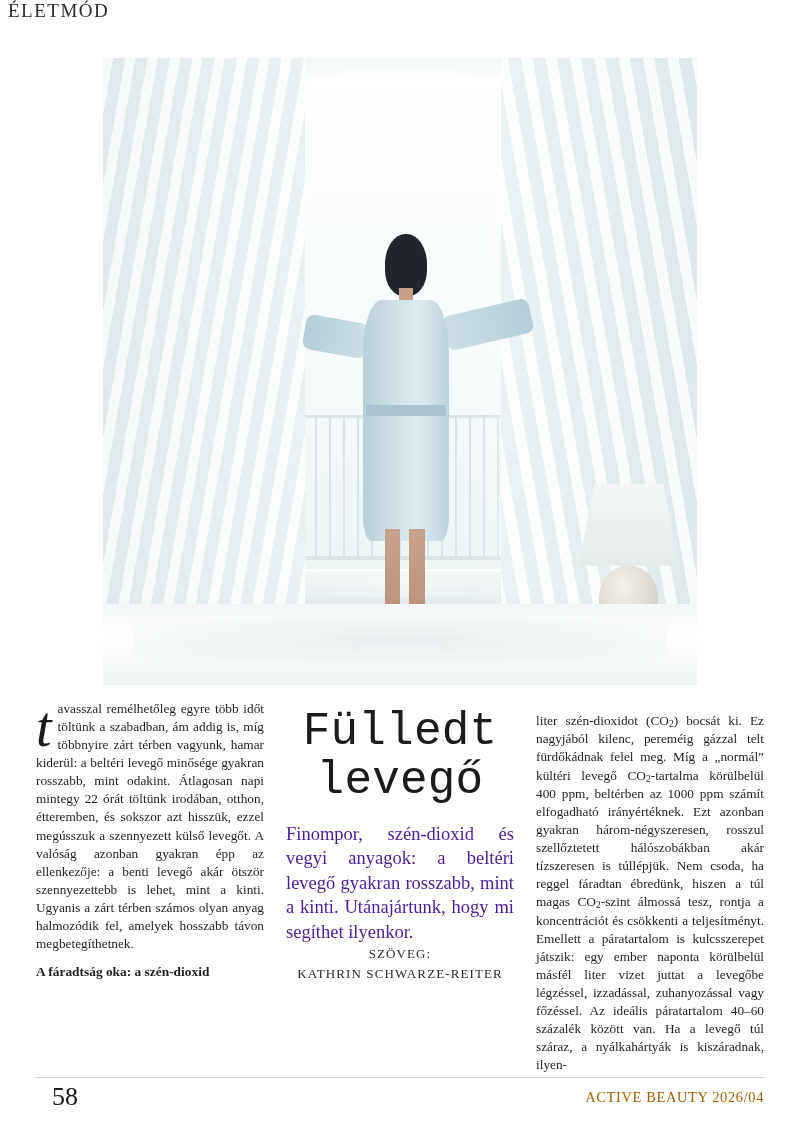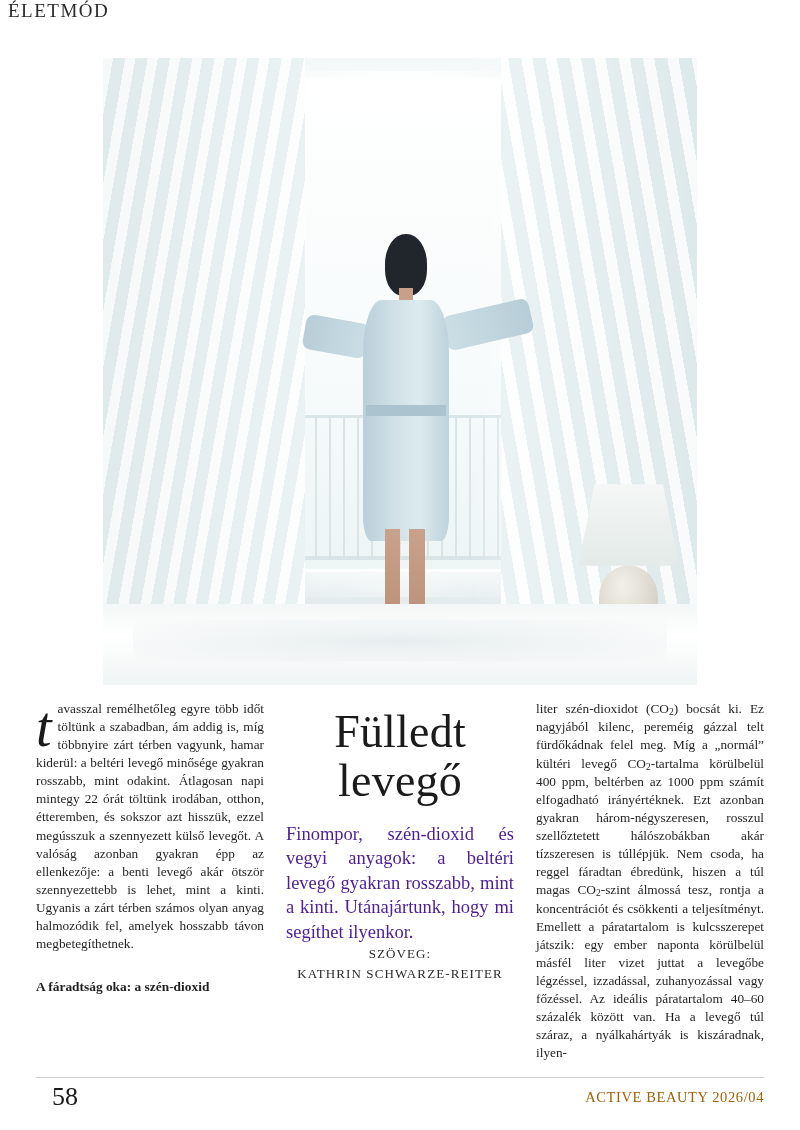--- a/index.html
+++ b/index.html
@@ -233,21 +233,21 @@
     position: absolute;
     top: 0;
     width: 228px;
     font-size: 13.3px;
     line-height: 1.36;
     text-align: justify;
     color: #1f1f1f;
   }
   .col-1 { left: 0px; }
   .col-2 { left: 250px; text-align: center; }
-  .col-3 { left: 500px; }
+  .col-3 { left: 500px; margin-top: 12px; }
 
   .col p {
     margin: 0;
     text-align: justify;
     hyphens: auto;
   }
 
   .dropcap-para {
     position: relative;
     min-height: 56px;
@@ -258,28 +258,28 @@
     font-size: 56px;
     line-height: 0.78;
     padding: 6px 6px 0 0;
     font-style: italic;
     color: #1a1a1a;
   }
 
   .subhead {
     font-weight: bold;
     font-size: 13.4px;
-    margin-top: 25px;
+    margin-top: 10px;
     margin-bottom: 1px;
     text-align: left;
   }
 
   
   .headline {
-    font-family: Liberation Serif, serif;
+    font-family: Liberation Mono, monospace;
     font-size: 46px;
     line-height: 1.06;
     text-align: center;
     font-weight: normal;
     color: #1b1b1b;
     margin: 8px 0 16px 0;
     letter-spacing: 0.2px;
   }
   .deck {
     font-size: 18.5px;

